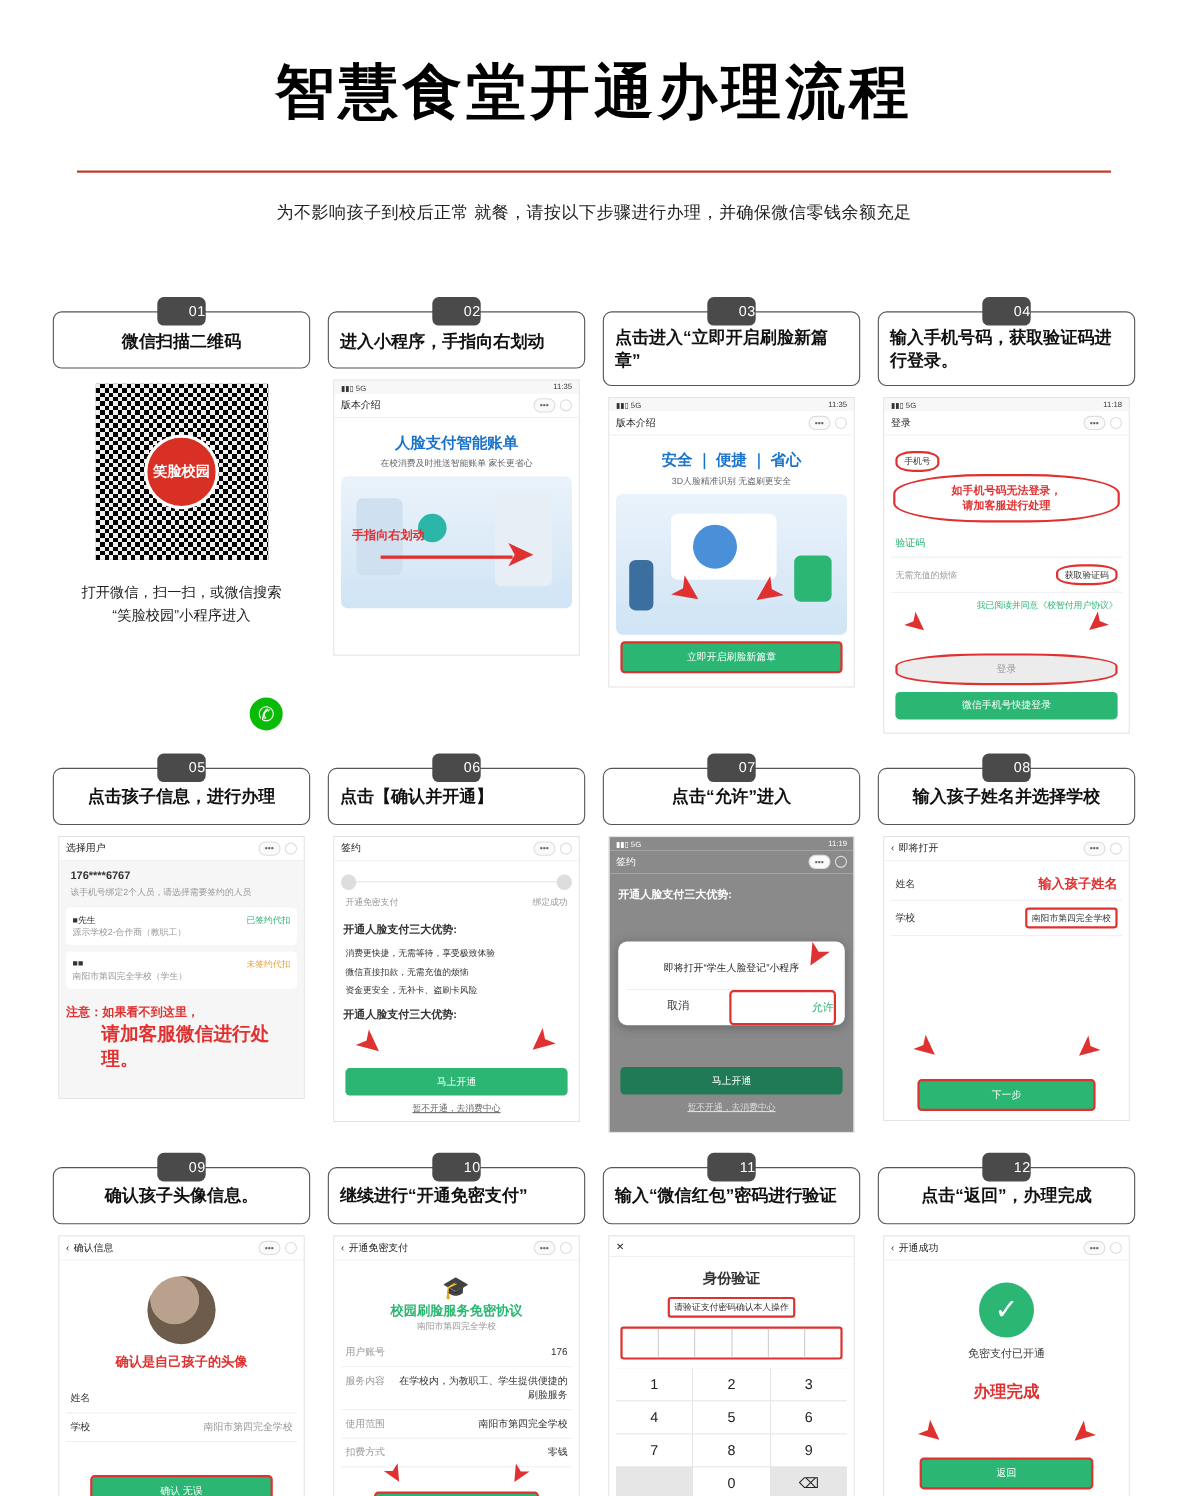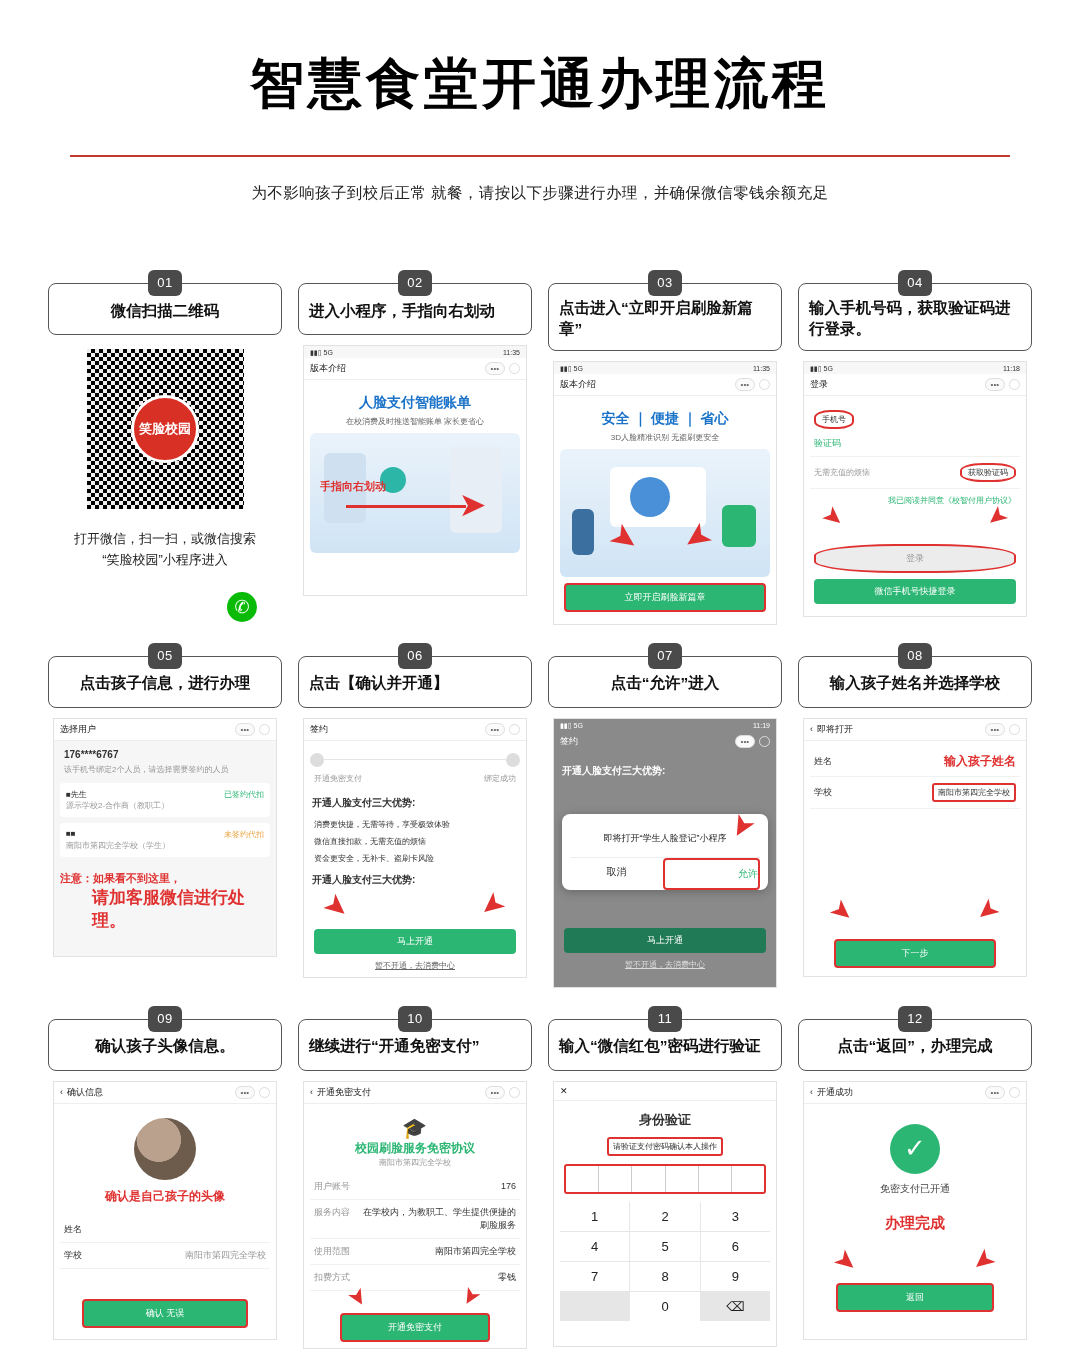--- a/index.html
+++ b/index.html
@@ -39,26 +39,26 @@
     width:984px;
     display:grid;
     grid-template-columns:repeat(4, 234px);
     gap:18px 16px;
   }
   .step { position:relative; width:234px; }
   .badge {
     position:absolute;
     top:0; left:50%;
     transform:translate(-50%,0);
-    width:34px; height:26px;
+    width:44px; height:26px;
     background:#4a4a4a;
     color:#fff;
     border-radius:6px;
     font-size:13px;
-    text-align:center;
+    text-align:right;
     line-height:26px;
     z-index:3;
     letter-spacing:0.5px;
   }
   .caption {
     margin-top:13px;
     min-height:52px;
     border:1px solid #555;
     border-radius:8px;
     padding:14px 10px 10px 10px;
@@ -288,20 +288,24 @@
         <span>登录</span>
         <span class="caps">
           <span class="pill">•••</span>
           <span class="dot-circle"></span>
         </span>
       </div>
       <div class="screen-body">
         <div style="margin:8px 4px 2px 4px;">
           <span class="oval tiny">手机号</span>
         </div>
+        <div style="border:2px solid #e03131;border-radius:40%;padding:6px 8px;margin:0 2px 6px 2px;text-align:center;">
+          <div class="red-text" style="font-size:10px;">如手机号码无法登录，</div>
+          <div class="red-text" style="font-size:10px;">请加客服进行处理</div>
+        </div>
         <div class="row">
           <span class="greenish">验证码</span>
         </div>
         <div class="row">
           <span class="muted tiny">无需充值的烦恼</span>
           <span class="oval tiny">获取验证码</span>
         </div>
         <div class="tiny greenish" style="padding:6px 4px;font-family:Liberation Mono, monospace;">我已阅读并同意《校智付用户协议》</div>
         <div style="position:relative;height:26px;">
           <div class="red-arrow" style="left:14px;top:-6px;transform:rotate(40deg);font-size:22px;">➤</div>

